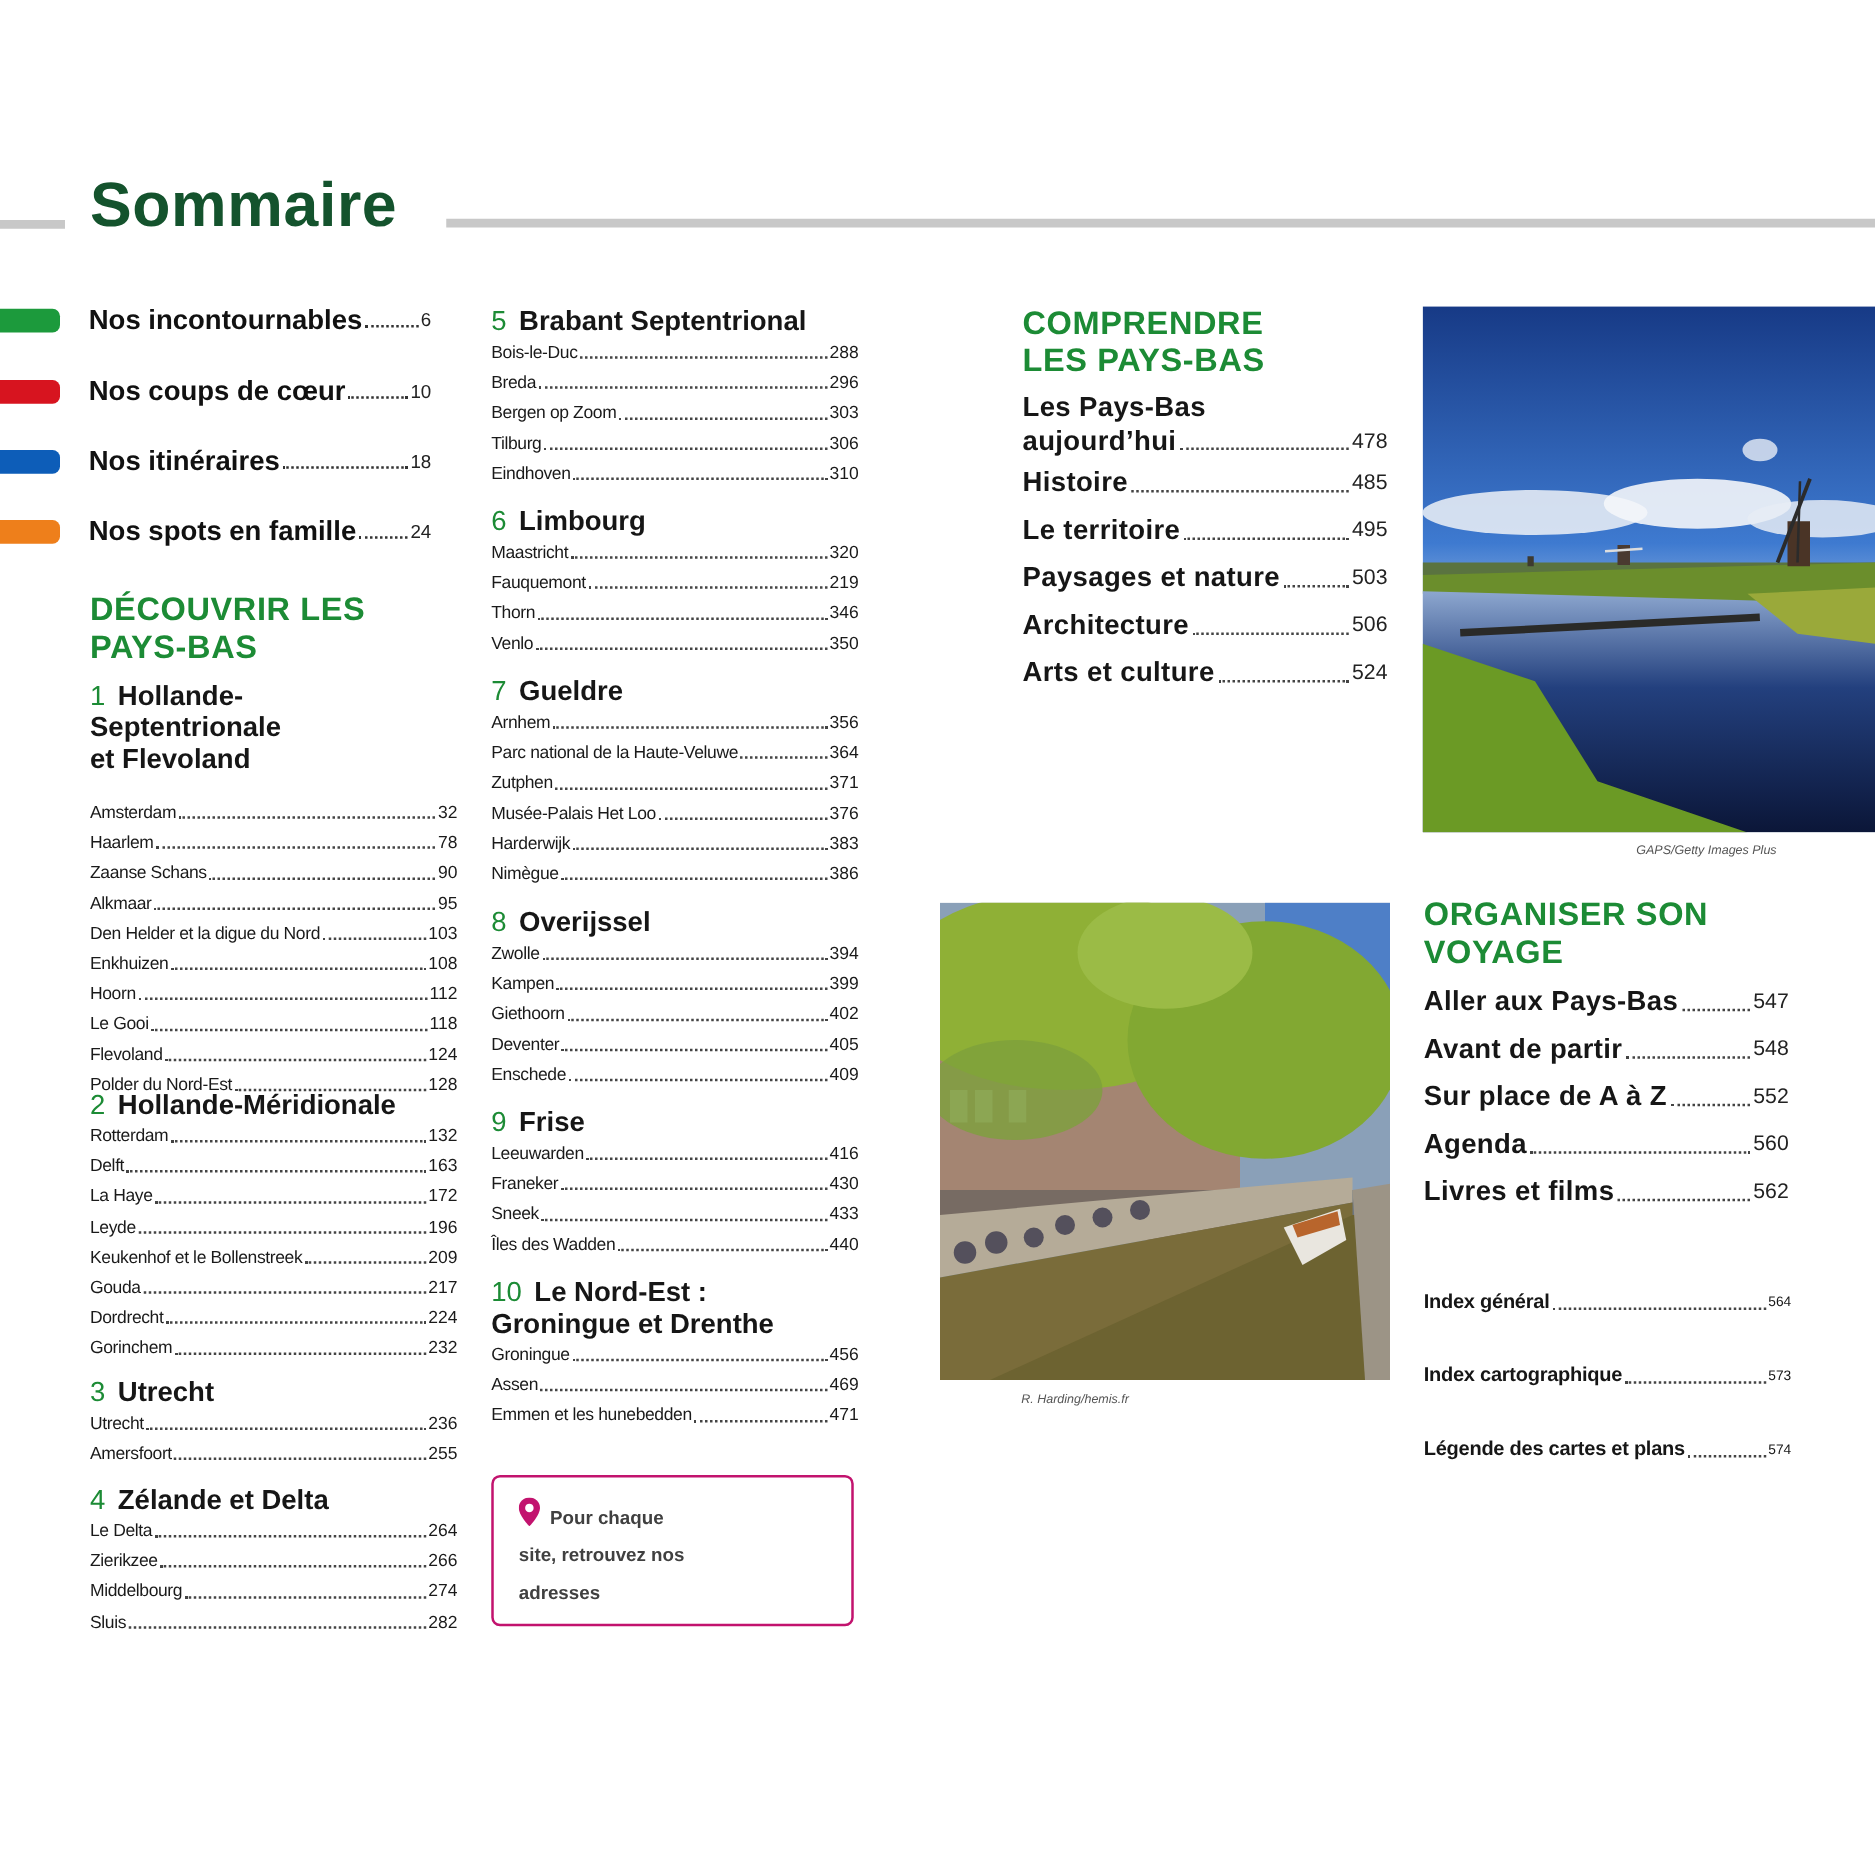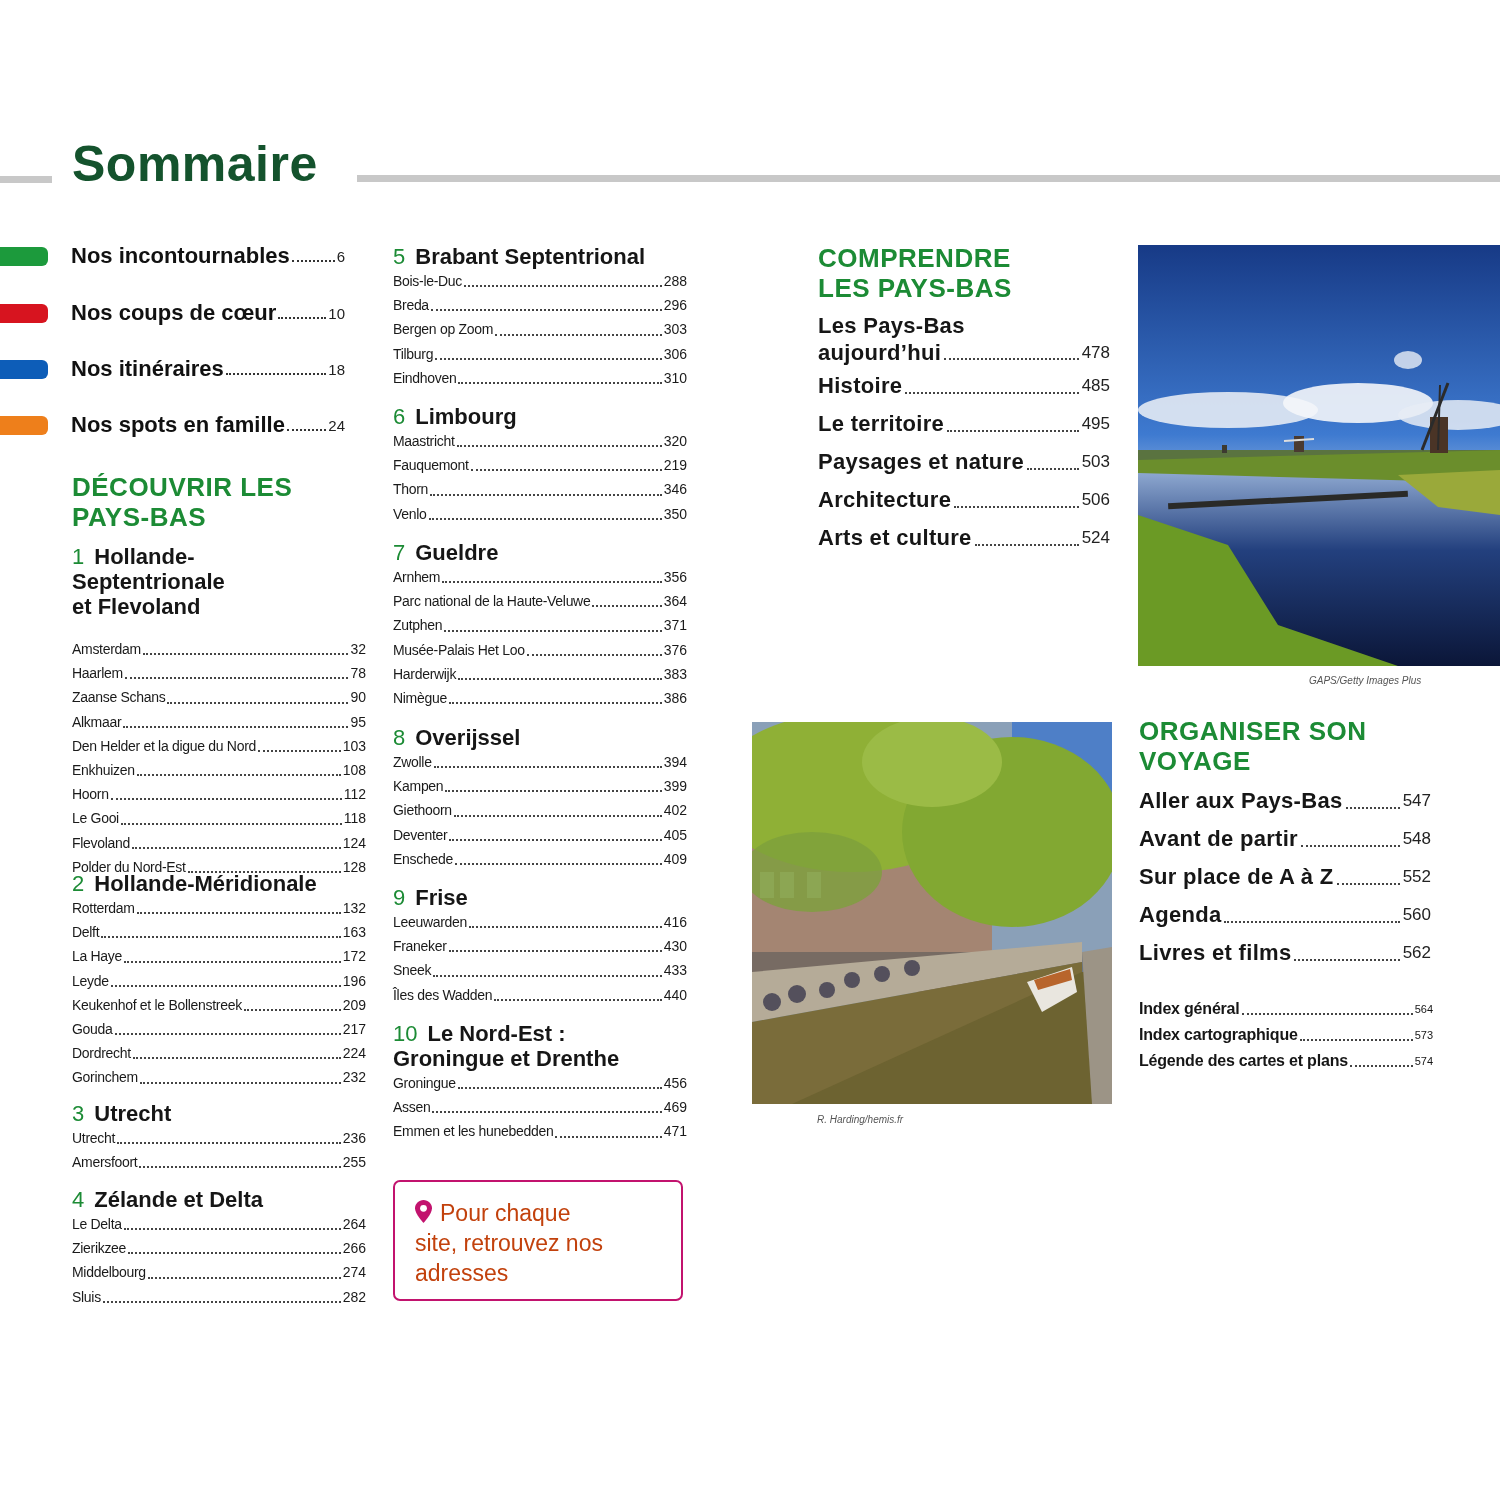--- a/index.html
+++ b/index.html
@@ -34,28 +34,28 @@
   .col2 { left:393px; width:294px; }
 
   .block { position:absolute; }
 
   
   .big { display:flex; align-items:flex-end; font-size:22px; font-weight:bold; color:#161616; line-height:38px; white-space:nowrap; }
   .big .lbl { flex:none; letter-spacing:0.3px; }
   .big .dots { flex:1; border-bottom:2px dotted #444; margin:0 3px 11px 3px; }
   .big .pg { flex:none; font-size:17px; font-weight:normal; color:#222; }
 
-  .small-bold { display:flex; align-items:flex-end; font-size:16px; font-weight:bold; color:#161616; line-height:26px; white-space:nowrap; }
+  .small-bold { display:flex; align-items:flex-end; font-size:16px; font-weight:bold; color:#161616; line-height:26px; white-space:nowrap;margin-top:33px; }
   .small-bold .lbl { flex:none; letter-spacing:-0.2px; }
   .small-bold .dots { flex:1; border-bottom:2px dotted #444; margin:0 2px 7px 2px; }
   .small-bold .pg { flex:none; font-weight:normal; font-size:11px; }
 
   
   .addr-box { left:393px; top:1180px; width:290px; height:121px; border:2px solid #c2136e; border-radius:7px; box-sizing:border-box; }
-  .addr-text { position:absolute; left:20px; top:16px; width:260px; font-size:23px; font-weight:normal; color:#c2410c; line-height:30px; }
+  .addr-text { position:absolute; left:20px; top:16px; width:260px; font-size:15px; font-weight:bold; color:#404040; line-height:30px; }
   .pin { display:inline-block; vertical-align:-2px; margin-right:8px; }
 
   
   .photo { overflow:hidden; }
   .credit { font-size:10px; font-style:italic; color:#555; }
 </style>
 </head>
 <body>
 
 <div class="abs title-rule-left"></div>

